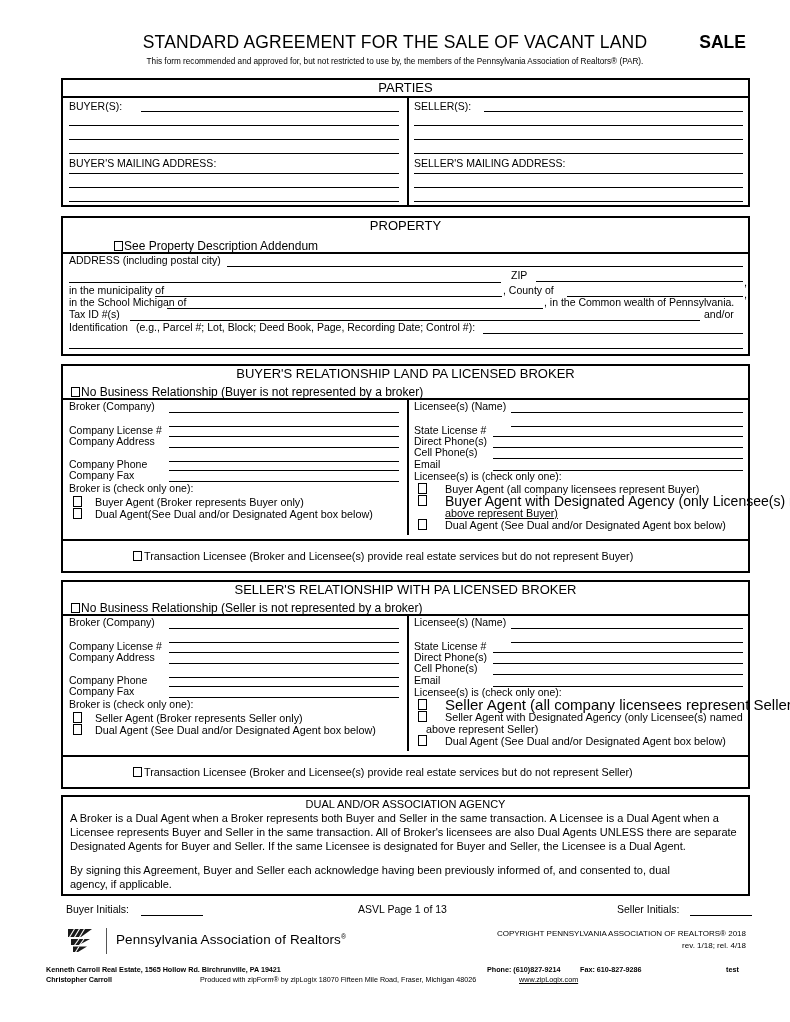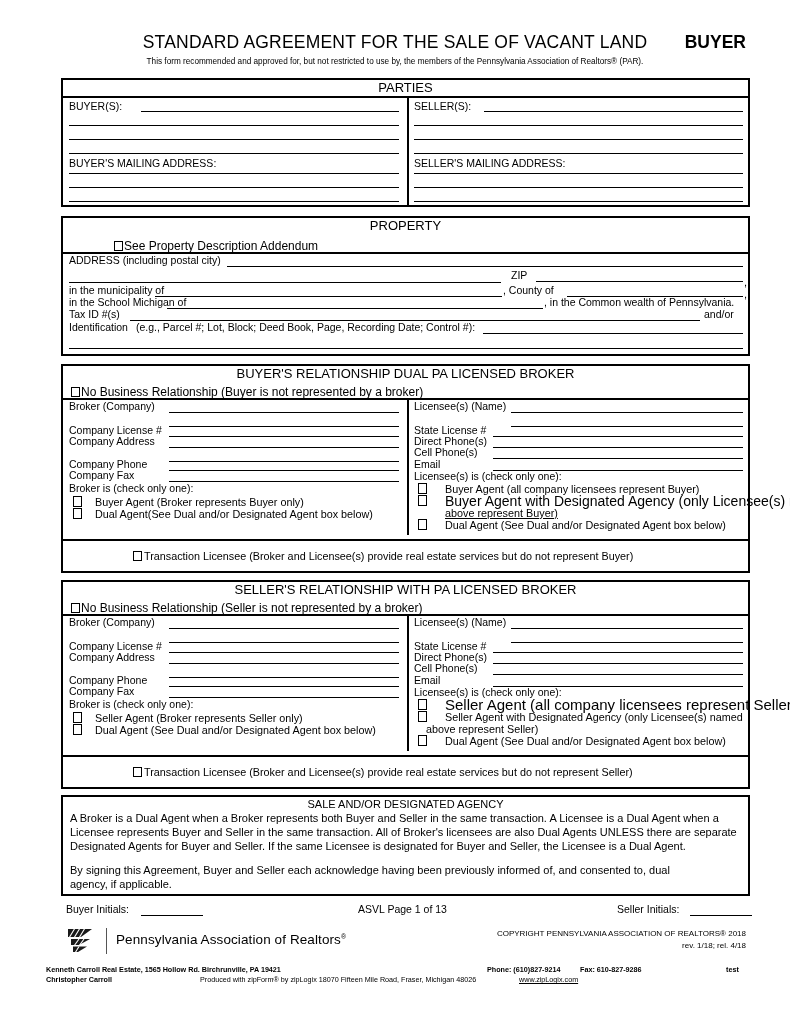--- a/index.html
+++ b/index.html
@@ -146,21 +146,21 @@
   }
 </style>
 </head>
 <body>
 
 <div class="page">
 
   <div class="doc-title-row">
     <span class="doc-title">STANDARD AGREEMENT FOR THE SALE OF VACANT LAND</span>
   </div>
-  <div class="doc-code">BUYER</div>
+  <div class="doc-code">SALE</div>
   <div class="doc-sub">This form recommended and approved for, but not restricted to use by, the members of the Pennsylvania Association of Realtors® (PAR).</div>
 
   <div class="box" style="left:61px; top:78px; width:689px; height:129px;">
     <div class="bandtitle">PARTIES</div>
     <hr class="hr" style="position:absolute; left:0; top:16px; width:100%;">
     <div class="vsplit" style="left:344px; top:16px;"></div>
 
     <div class="lbl abs" style="left:6px; top:20px;">BUYER(S):</div>
     <div class="rule" style="left:78px; top:31px; width:258px;"></div>
     <div class="rule" style="left:6px; top:45px; width:330px;"></div>
@@ -213,21 +213,21 @@
     <div class="rule" style="left:67px; top:102px; width:570px;"></div>
     <div class="lbl abs" style="left:641px; top:90px;">and/or</div>
 
     <div class="lbl abs" style="left:6px; top:103px;">Identification</div>
     <div class="lbl abs" style="left:73px; top:103px;">(e.g., Parcel #; Lot, Block; Deed Book, Page, Recording Date; Control #):</div>
     <div class="rule" style="left:420px; top:115px; width:260px;"></div>
     <div class="rule" style="left:6px; top:130px; width:674px;"></div>
   </div>
 
   <div class="box" style="left:61px; top:364px; width:689px; height:209px;">
-    <div class="bandtitle">BUYER'S RELATIONSHIP DUAL PA LICENSED BROKER</div>
+    <div class="bandtitle">BUYER'S RELATIONSHIP LAND PA LICENSED BROKER</div>
 
     <div class="abs" style="left:8px; top:16px;">
       <span class="cb"></span><span style="font-size:12px; line-height:13px; margin-left:1px;">No Business Relationship (Buyer is not represented by a broker)</span>
     </div>
 
     <hr class="hr" style="position:absolute; left:0; top:32px; width:100%;">
     <div class="vsplit" style="left:344px; top:32px; bottom:36px;"></div>
 
     <div class="lbl abs" style="left:6px; top:34px;">Broker (Company)</div>
     <div class="rule" style="left:106px; top:46px; width:230px;"></div>
@@ -331,21 +331,21 @@
     <div class="cb-abs" style="left:355px; top:153px;"></div>
     <div class="lbl abs" style="left:382px; top:153px; font-size:10.8px;">Dual Agent (See Dual and/or Designated Agent box below)</div>
 
     <hr class="hr" style="position:absolute; left:0; top:173px; width:100%;">
     <div class="abs" style="left:70px; top:180px;">
       <span class="cb"></span><span style="font-size:10.8px; line-height:12px; margin-left:2px;">Transaction Licensee (Broker and Licensee(s) provide  real estate services but do not represent Seller)</span>
     </div>
   </div>
 
   <div class="box" style="left:61px; top:795px; width:689px; height:101px;">
-    <div class="bandtitle" style="font-size:11px;">SALE AND/OR DESIGNATED AGENCY</div>
+    <div class="bandtitle" style="font-size:11px;">DUAL AND/OR ASSOCIATION AGENCY</div>
     <div class="lbl abs" style="left:7px; top:15px; font-size:11px;">A Broker is a Dual Agent when a Broker represents both Buyer  and Seller in the same transaction. A Licensee is a Dual Agent when a</div>
     <div class="lbl abs" style="left:7px; top:29px; font-size:11px;">Licensee represents Buyer and Seller in the same transaction. All of Broker's licensees are also Dual Agents UNLESS there are   separate</div>
     <div class="lbl abs" style="left:7px; top:43px; font-size:11px;">Designated Agents for Buyer and Seller. If the same Licensee is designated for Buyer and Seller, the Licensee is a Dual Agent.</div>
     <div class="lbl abs" style="left:7px; top:67px; font-size:11px;">By signing this Agreement, Buyer and Seller each acknowledge having been previously informed of, and consented to, dual</div>
     <div class="lbl abs" style="left:7px; top:81px; font-size:11px;">agency, if applicable.</div>
   </div>
 
   <div class="footline" style="left:66px; top:903px;">Buyer Initials:</div>
   <div class="initial-rule" style="left:141px; top:915px;"></div>
 

